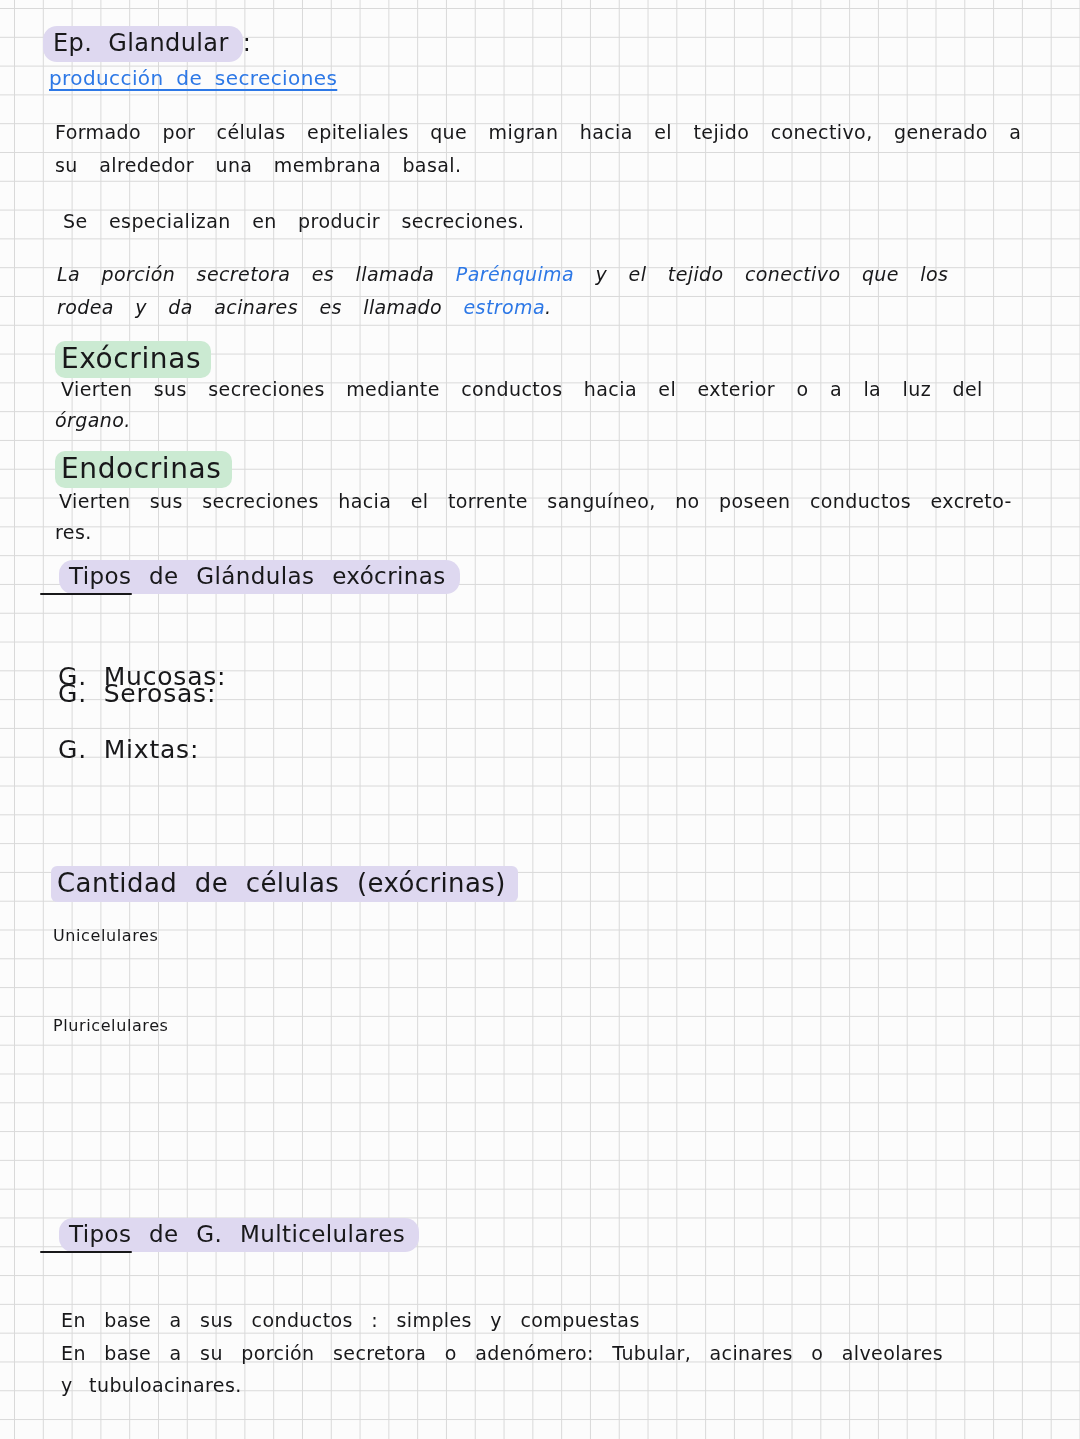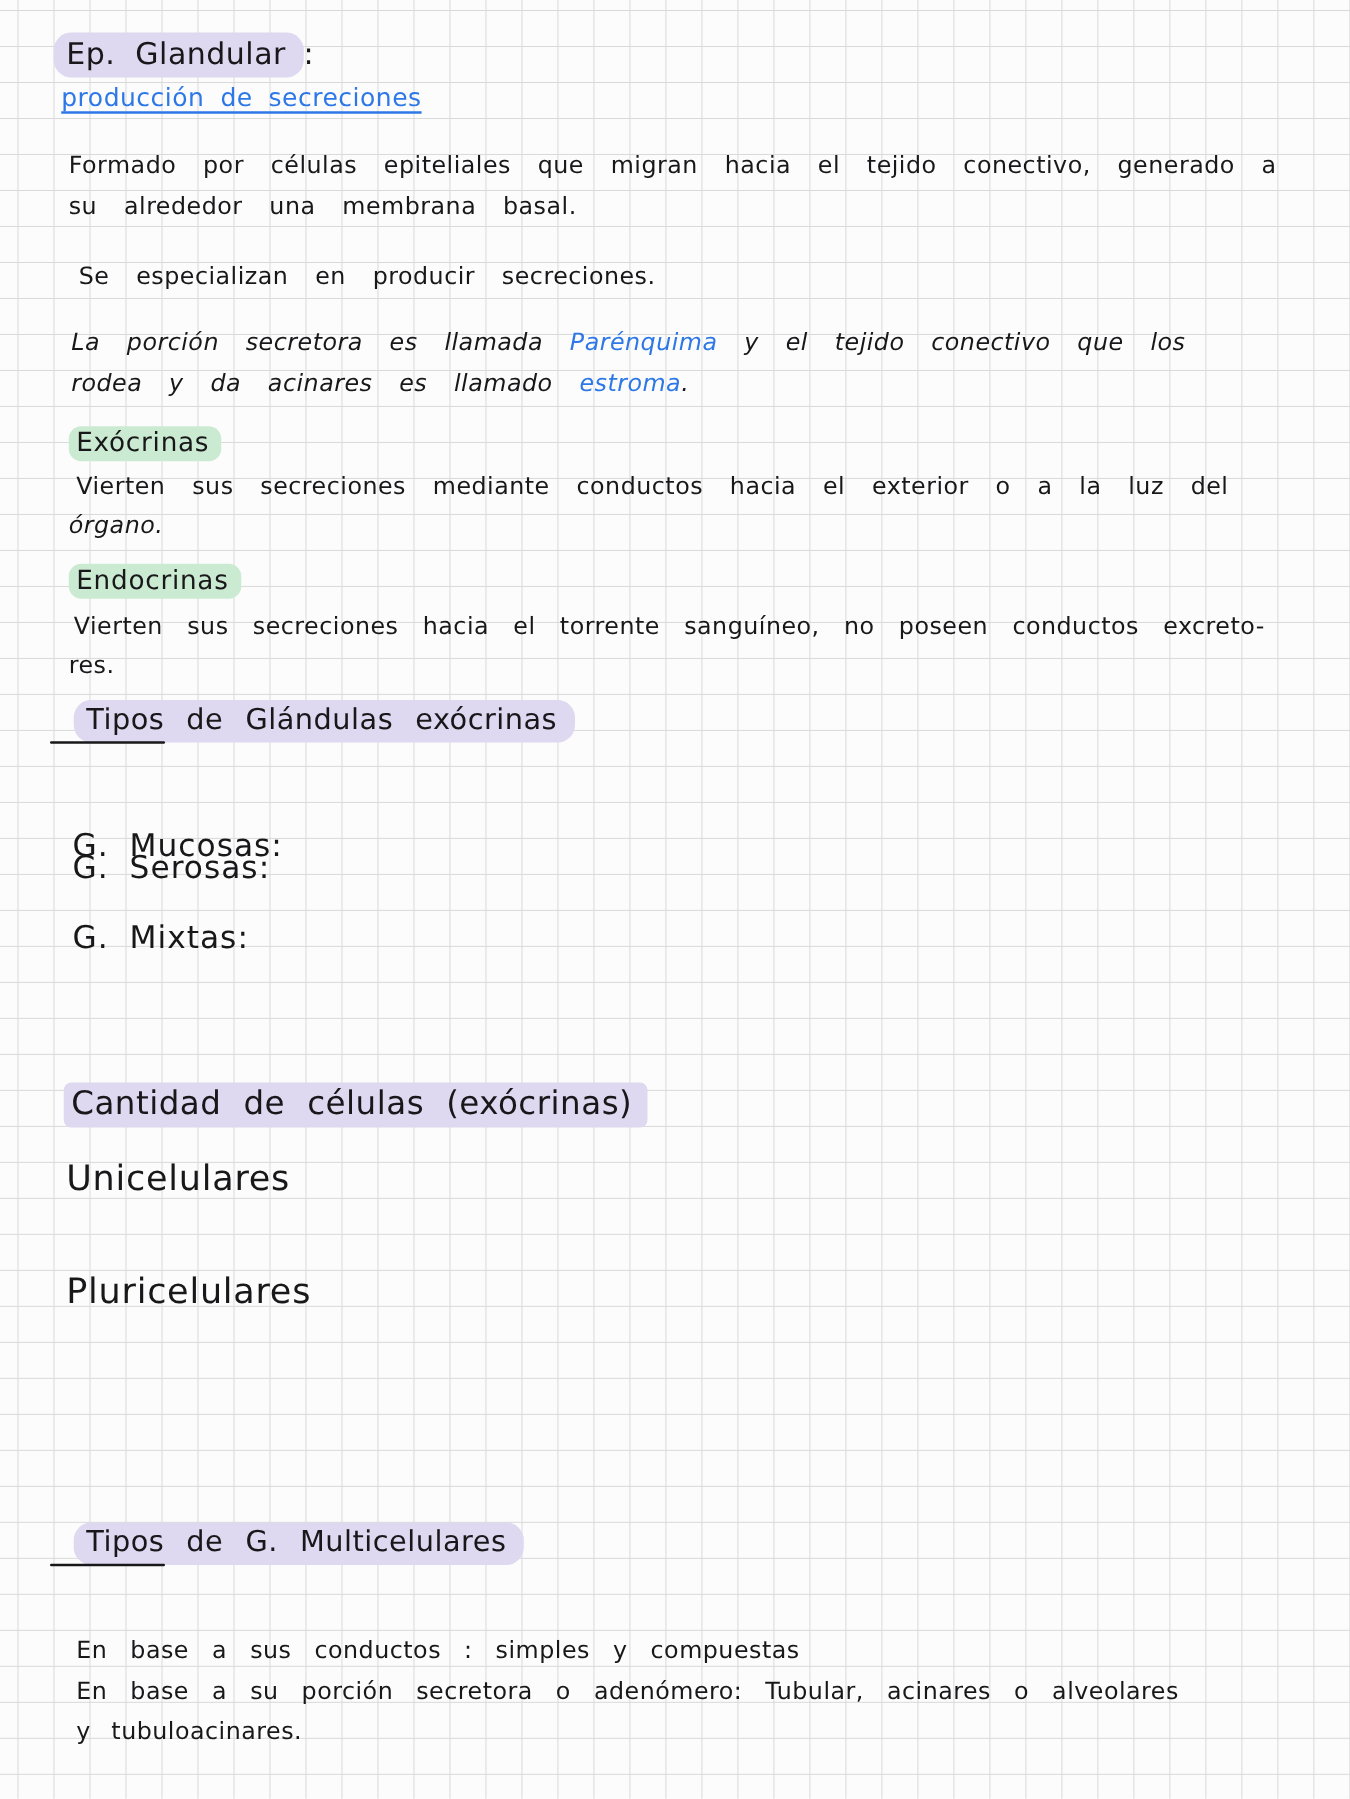--- a/index.html
+++ b/index.html
@@ -33,24 +33,24 @@
   .subtitle {
     color: #2d78e6;
     font-size: 20px;
     word-spacing: 6px;
     text-decoration: underline;
     text-underline-offset: 4px;
     text-decoration-thickness: 2px;
   }
   .h-title { font-size: 24px; word-spacing: 8px; }
   .h-section { font-size: 23px; word-spacing: 10px; }
-  .h-sub { font-size: 21px; letter-spacing: 0.6px; }
+  .h-sub { font-size: 28px; letter-spacing: 0.6px; }
   .h-big { font-size: 26px; word-spacing: 9px; }
   .g-item { font-size: 25px; word-spacing: 8px; letter-spacing: 0.8px; }
-  .cell-item { font-size: 28px; letter-spacing: 0.6px; }
+  .cell-item { font-size: 16px; letter-spacing: 0.6px; }
   .rel { position: relative; }
   .t-underline {
     position: absolute;
     left: 6px;
     bottom: -1px;
     width: 92px;
     height: 2px;
     background: #18181a;
     border-radius: 2px;
   }

